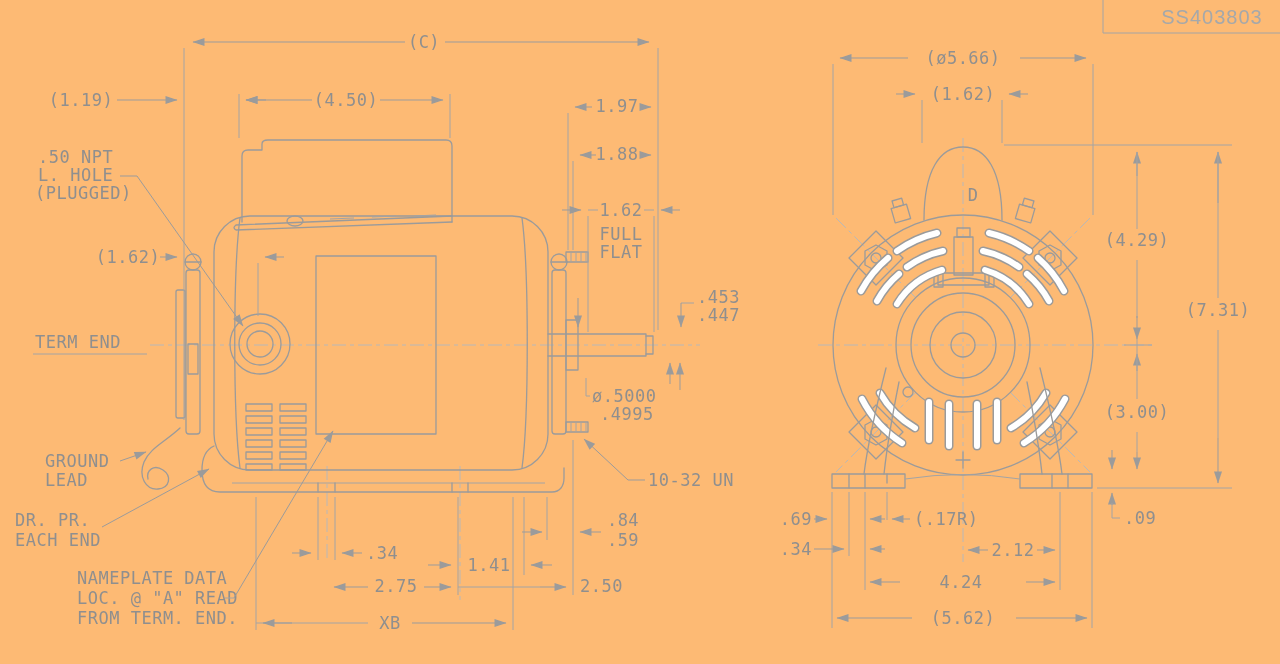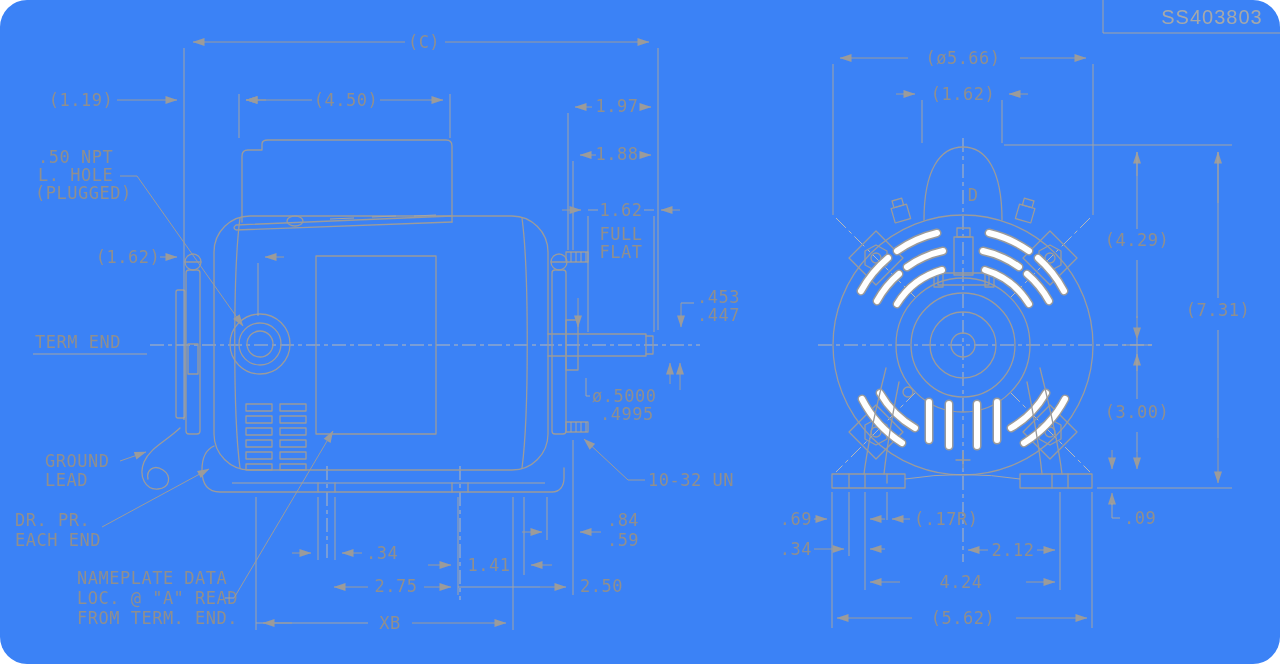--- a/index.html
+++ b/index.html
@@ -1,16 +1,16 @@
 <!DOCTYPE html>
 <html><head>
 <meta charset="utf-8">
 <style>
   html,body { margin:0; padding:0; background:#ffffff; }
-  #stage { position:relative; width:1280px; height:664px; background:#3b82f6; overflow:hidden;border-radius:27px; }
+  #stage { position:relative; width:1280px; height:664px; background:#fdba74; overflow:hidden; }
   svg { display:block; }
   .o    { fill:none; stroke:#9b9b9b; stroke-width:1.3; stroke-linejoin:round; stroke-linecap:round; }
   .thin { fill:none; stroke:#a4a4a4; stroke-width:1; }
   .d    { fill:none; stroke:#9b9b9b; stroke-width:1; }
   .cl   { fill:none; stroke:#b8b8b8; stroke-width:1; stroke-dasharray:14 4 4 4; }
   .slot { fill:none; stroke:#9b9b9b; stroke-width:9; stroke-linecap:round; }
   .slotw{ fill:none; stroke:#ffffff; stroke-width:6; stroke-linecap:round; }
   .t  { font-family:"DejaVu Sans Mono", monospace; font-size:17px; fill:#8f8f8f; letter-spacing:0.5px; }
   .tt { font-family:"Liberation Sans", sans-serif; font-size:20px; fill:#a5a8aa; letter-spacing:1px; }
 </style>

